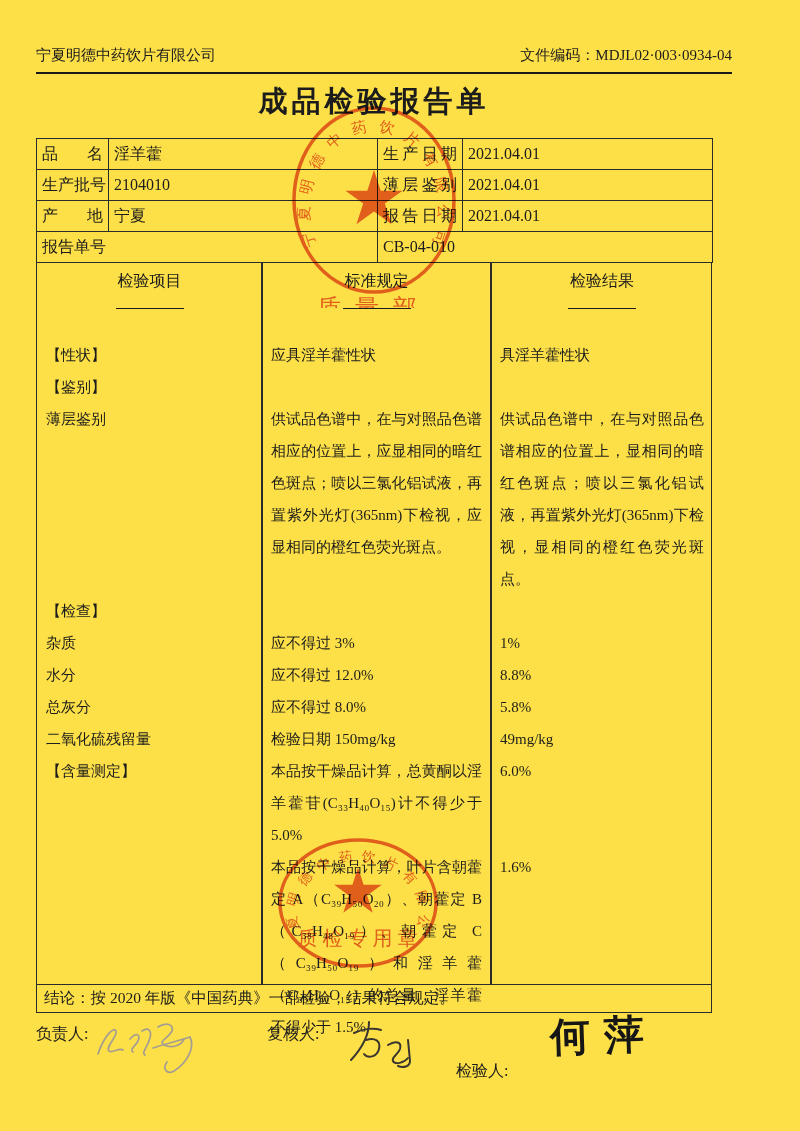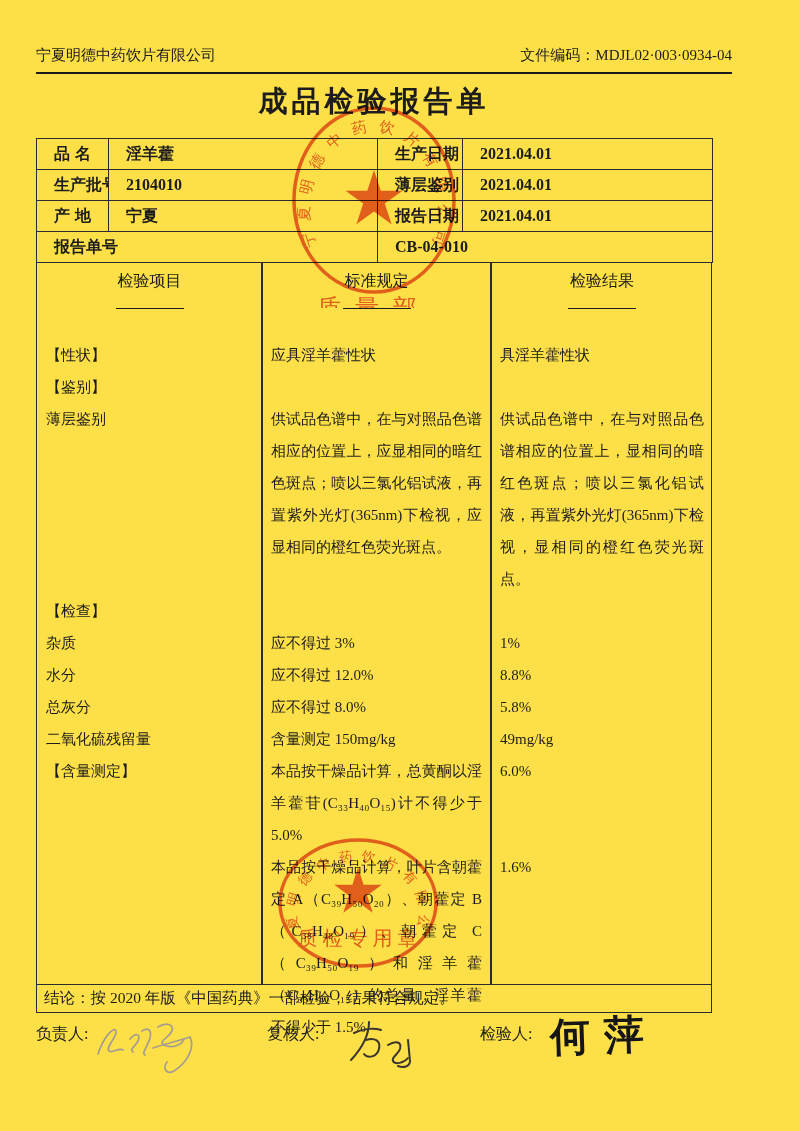--- a/index.html
+++ b/index.html
@@ -23,22 +23,22 @@
     position:absolute; left:36px; top:82px; width:676px;
     text-align:center; font-size:29px; font-weight:bold; letter-spacing:4px;
   }
 
   
   table.info {
     position:absolute; left:36px; top:138px; width:676px;
     border-collapse:collapse; table-layout:fixed; font-size:16px;
   }
   table.info td {
-    border:1.5px solid #2b2b2b; height:31px; padding:0 17px; vertical-align:middle;
-    overflow:hidden; white-space:nowrap;font-weight:bold;
+    border:1.5px solid #2b2b2b; height:31px; padding:0 5px; vertical-align:middle;
+    overflow:hidden; white-space:nowrap;
   }
   td.jlabel { text-align:justify; text-align-last:justify; }
 
   
   .mtable {
     position:absolute; left:36px; top:262px; width:676px; height:723px;
     border:1.5px solid #2b2b2b; border-top:1.5px solid #2b2b2b;
     display:grid; grid-template-columns:225px 229px 222px;
     grid-auto-rows:min-content; font-size:15px;
   }
@@ -54,21 +54,21 @@
   
   .conclusion {
     position:absolute; left:36px; top:985px; width:676px; height:28px;
     border:1.5px solid #2b2b2b; border-top:none;
     font-size:15.5px; line-height:26px; padding-left:7px;
   }
 
   
   .signrow { position:absolute; left:0; top:1016px; width:800px; height:100px; }
   .signlabel { position:absolute; font-size:16px; top:8px; }
-  .lab-resp { left:36px; } .lab-rev { left:267px; } .lab-insp { left:480px; }
+  .lab-resp { left:36px; } .lab-rev { left:267px; } .lab-insp { left:456px;margin-top:37px; }
   .sig-svg { position:absolute; }
   .sig1 { left:92px; top:0px; }
   .sig2 { left:344px; top:2px; }
   .inspector-name {
     position:absolute; left:550px; top:-8px; font-size:40px; font-weight:600;
     letter-spacing:14px; transform:rotate(-2deg); color:#161616; white-space:nowrap;
   }
 
   
   .stamp { position:absolute; mix-blend-mode:multiply; opacity:0.82; }
@@ -153,21 +153,21 @@
 
     <div class="cell">水分</div>
     <div class="cell">应不得过 12.0%</div>
     <div class="cell">8.8%</div>
 
     <div class="cell">总灰分</div>
     <div class="cell">应不得过 8.0%</div>
     <div class="cell">5.8%</div>
 
     <div class="cell">二氧化硫残留量</div>
-    <div class="cell">含量测定 150mg/kg</div>
+    <div class="cell">检验日期 150mg/kg</div>
     <div class="cell">49mg/kg</div>
 
     <div class="cell">【含量测定】</div>
     <div class="cell para">本品按干燥品计算，总黄酮以淫羊藿苷(C₃₃H₄₀O₁₅)计不得少于 5.0%</div>
     <div class="cell">6.0%</div>
 
     <div class="cell"></div>
     <div class="cell para">本品按干燥品计算，叶片含朝藿定 A（C₃₉H₅₀O₂₀）、朝藿定 B（C₃₈H₄₈O₁₉）、朝藿定 C（C₃₉H₅₀O₁₉）和淫羊藿（C₃₃H₄₀O₁₅）的总量，淫羊藿不得少于 1.5%</div>
     <div class="cell">1.6%</div>
 

